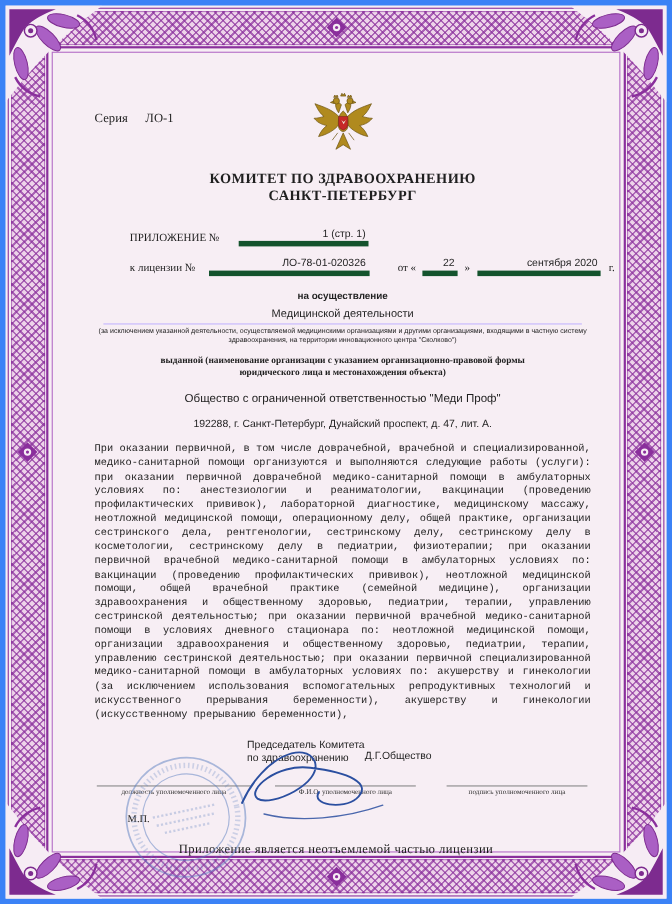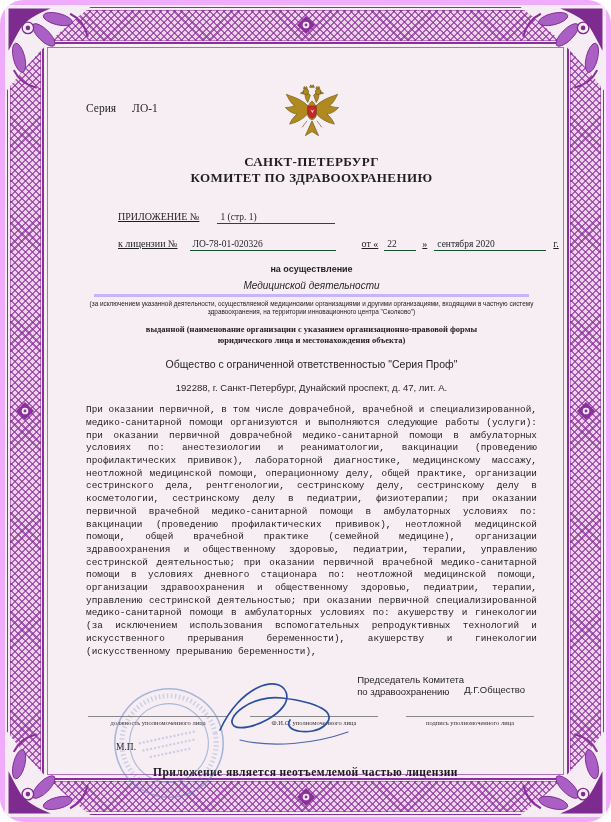--- a/index.html
+++ b/index.html
@@ -1,20 +1,20 @@
 <!DOCTYPE html>
 <html><head>
 <meta charset="utf-8">
 <title>License Appendix</title>
 <style>
   html,body{margin:0;padding:0;background:#ffffff;}
   .page{
     position:relative;width:611px;height:822px;margin:0 auto;
-    background:#f0abfc;overflow:hidden;
-    font-family:"Liberation Serif",serif;color:#1f1f1f;border-radius:24px;
+    background:#3b82f6;overflow:hidden;
+    font-family:"Liberation Serif",serif;color:#1f1f1f;
   }
   
   .paper-bg{position:absolute;inset:5px;background:#f7eef4;z-index:0;}
   .outer-line{position:absolute;inset:7px;border:1.5px solid #8a2f9c;z-index:2;pointer-events:none;}
   .band{
     position:absolute;z-index:1;
     background:
       repeating-linear-gradient(45deg, rgba(138,47,156,.7) 0 1.5px, transparent 1.5px 5px),
       repeating-linear-gradient(-45deg, rgba(138,47,156,.7) 0 1.5px, transparent 1.5px 5px),
       #eed4ea;
@@ -44,62 +44,62 @@
   .series-val{margin-left:16px;}
   .eagle{width:58px;height:62px;}
   .serial{text-align:right;padding-top:14px;white-space:nowrap;}
   .serial .num-sign{font-size:13px;margin-right:10px;}
   .serial-num{font-family:"DejaVu Sans Mono",monospace;font-size:15px;letter-spacing:3px;color:#2a2a2a;}
   .title{text-align:center;margin-top:4px;font-weight:bold;font-size:13px;line-height:16px;letter-spacing:.4px;}
 
   .form-row{padding-left:32px;white-space:nowrap;}
   .appendix-row{margin-top:20px;}
   .license-row{margin-top:9px;}
-  .lbl{font-size:10px;text-decoration:underline;}
+  .lbl{font-size:10px;}
   .fill{
-    display:inline-block;border-bottom:1px solid #14532d;text-align:left;
-    font-family:Liberation Serif, serif;font-size:9.5px;padding:0 3px 1px;
+    display:inline-block;border-bottom:5px solid #14532d;text-align:right;
+    font-family:Liberation Sans, sans-serif;font-size:9.5px;padding:0 3px 1px;
     vertical-align:bottom;
   }
   .fill-appendix{width:112px;margin-left:14px;}
   .fill-license{width:140px;margin-left:8px;}
   .date-prefix{margin-left:22px;text-align:right;}
   .fill-day{width:26px;margin:0 2px;}
   .fill-month{width:106px;margin:0 3px;}
 
   .activity-intro{margin-top:13px;text-align:center;font-family:"Liberation Sans",sans-serif;font-size:9px;font-weight:bold;}
-  .activity-name-wrap{margin:1px 8px 0;border-bottom:3px solid #c4b5fd;text-align:center;padding-bottom:1px;font-style:italic;}
+  .activity-name-wrap{margin:1px 8px 0;border-bottom:1px solid #c4b5fd;text-align:center;padding-bottom:1px;}
   .activity-name{font-family:"Liberation Sans",sans-serif;font-size:10px;}
   .activity-note{
     margin:3px auto 0;max-width:460px;text-align:center;
     font-family:"Liberation Sans",sans-serif;font-size:6.4px;line-height:7.6px;color:#222;
   }
   .issued-caption{
     margin:9px auto 0;max-width:362px;text-align:center;
     font-size:8.5px;line-height:10.5px;font-weight:bold;color:#222;
   }
   .org-name{margin-top:13px;text-align:center;font-family:"Liberation Sans",sans-serif;font-size:10.5px;}
   .org-address{margin-top:12px;text-align:center;font-family:"Liberation Sans",sans-serif;font-size:9.5px;}
   .body-text{
     margin-top:11px;text-align:justify;
     font-family:Liberation Mono, monospace;font-size:9.4px;line-height:12.7px;color:#1c1c1c;
   }
-  .signer-row{display:flex;justify-content:flex-end;margin-top:16px;padding:0 12px 0 6px;
+  .signer-row{display:flex;justify-content:center;margin-top:16px;padding:0 12px 0 6px;
     font-family:"Liberation Sans",sans-serif;font-size:9.5px;line-height:12px;}
   .signer-name{padding-top:10px;}
   .sig-labels{display:flex;margin-top:18px;font-size:6.5px;color:#333;}
   .sig-lbl{display:inline-block;border-top:1px solid #888;text-align:center;padding-top:2px;}
   .sig-lbl.l1{width:140px;margin-left:2px;}
   .sig-lbl.l2{width:128px;margin-left:22px;}
   .sig-lbl.l3{width:128px;margin-left:28px;}
   .seal-mark{margin:16px 0 0 30px;font-size:9.5px;}
 
   .footer-note{
     position:absolute;left:0;right:0;bottom:44px;z-index:5;text-align:center;
-    font-weight:bold;font-size:11.5px;letter-spacing:.4px;color:#1b1b1b;
+    font-weight:normal;font-size:11.5px;letter-spacing:.4px;color:#1b1b1b;
   }
   .stamp{position:absolute;left:110px;top:684px;width:118px;height:118px;z-index:6;transform:rotate(-12deg);}
   .signature{position:absolute;left:212px;top:668px;width:150px;height:92px;z-index:7;}
 </style>
 </head>
 <body>
 
 <svg style="position:absolute;width:0;height:0;overflow:hidden" aria-hidden="true">
   <symbol id="corner-orn" viewBox="0 0 100 100">
     <path d="M0 0 H100 C55 35 35 55 0 100 Z" fill="#f6ecf4"></path>
@@ -182,22 +182,22 @@
     <div class="header-row">
       <div class="series">
         <span>Серия</span><span class="series-val">ЛО-1</span>
       </div>
       <svg class="eagle">
           <use href="#eagle-sym"></use>
         </svg>
     </div>
 
     <div class="title">
+      <div>КОМИТЕТ ПО ЗДРАВООХРАНЕНИЮ</div>
       <div>САНКТ-ПЕТЕРБУРГ</div>
-      <div>КОМИТЕТ ПО ЗДРАВООХРАНЕНИЮ</div>
     </div>
 
     <div class="form-row appendix-row">
       <span class="lbl">ПРИЛОЖЕНИЕ №</span>
       <span class="fill fill-appendix">1 (стр. 1)</span>
     </div>
 
     <div class="form-row license-row">
       <span class="lbl">к лицензии №</span>
       <span class="fill fill-license">ЛО-78-01-020326</span>
@@ -208,21 +208,21 @@
       <span class="lbl">г.</span>
     </div>
 
     <div class="activity-intro">на осуществление</div>
     <div class="activity-name-wrap">
       <span class="activity-name">Медицинской деятельности</span>
     </div>
     <div class="activity-note">(за исключением указанной деятельности, осуществляемой медицинскими организациями и другими организациями, входящими в частную систему здравоохранения, на территории инновационного центра "Сколково")</div>
     <div class="issued-caption">выданной (наименование организации с указанием организационно-правовой формы юридического лица и местонахождения объекта)</div>
 
-    <div class="org-name">Общество с ограниченной ответственностью "Серия Проф"</div>
+    <div class="org-name">Общество с ограниченной ответственностью "Меди Проф"</div>
     <div class="org-address">192288, г. Санкт-Петербург, Дунайский проспект, д. 47, лит. А.</div>
 
     <div class="body-text">При оказании первичной, в том числе доврачебной, врачебной и специализированной, медико-санитарной помощи организуются и выполняются следующие работы (услуги): при оказании первичной доврачебной медико-санитарной помощи в амбулаторных условиях по: анестезиологии и реаниматологии, вакцинации (проведению профилактических прививок), лабораторной диагностике, медицинскому массажу, неотложной медицинской помощи, операционному делу, общей практике, организации сестринского дела, рентгенологии, сестринскому делу, сестринскому делу в косметологии, сестринскому делу в педиатрии, физиотерапии; при оказании первичной врачебной медико-санитарной помощи в амбулаторных условиях по: вакцинации (проведению профилактических прививок), неотложной медицинской помощи, общей врачебной практике (семейной медицине), организации здравоохранения и общественному здоровью, педиатрии, терапии, управлению сестринской деятельностью; при оказании первичной врачебной медико-санитарной помощи в условиях дневного стационара по: неотложной медицинской помощи, организации здравоохранения и общественному здоровью, педиатрии, терапии, управлению сестринской деятельностью; при оказании первичной специализированной медико-санитарной помощи в амбулаторных условиях по: акушерству и гинекологии (за исключением использования вспомогательных репродуктивных технологий и искусственного прерывания беременности), акушерству и гинекологии (искусственному прерыванию беременности),</div>
 
     <div class="signer-row">
       <div class="signer-title">
         <div>Председатель Комитета</div>
         <div>по здравоохранению</div>
       </div>
       <div class="signer-name">Д.Г.Общество</div>

